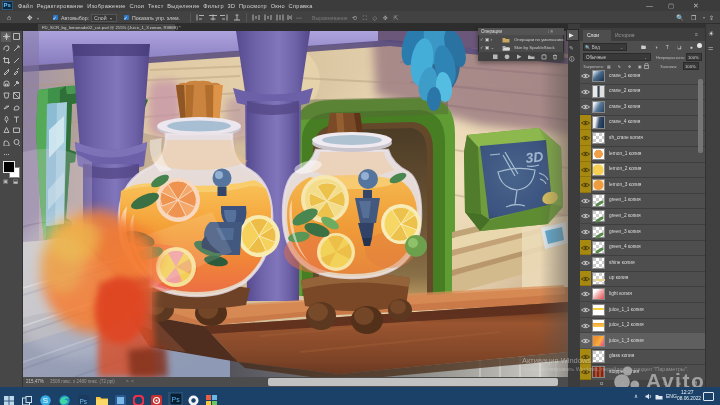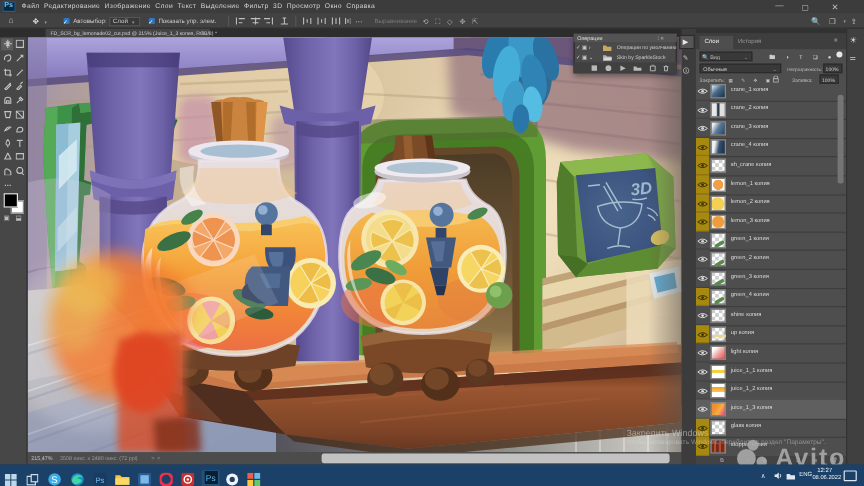--- a/index.html
+++ b/index.html
@@ -768,21 +768,21 @@
 
 <div class="abs" style="left:698px;top:79px;width:5px;height:74px;background:#757575;border-radius:2px;"></div>
 
 <div class="abs" style="left:580px;top:380px;width:125px;height:7px;background:#434343;"></div>
 <div class="tx" style="left:600px;top:380.5px;font-size:4.5px;color:#bbb;letter-spacing:5px;">⧉ ƒx ◙ ◑ ❏ ⊞ 🗑</div>
 
 <div class="abs" style="left:705px;top:24px;width:15px;height:363px;background:#404040;border-left:1px solid #333;box-sizing:border-box;"></div>
 <div class="tx" style="left:708px;top:30px;font-size:7px;color:#ddd;">☀</div>
 <div class="tx" style="left:708px;top:44px;font-size:6px;color:#ccc;">⚌</div>
 
-<div class="tx" style="left:522px;top:356px;font-size:7.5px;color:rgba(220,220,220,0.55);">Закрепить Windows</div>
+<div class="tx" style="left:522px;top:356px;font-size:7.5px;color:rgba(220,220,220,0.55);">Активация Windows</div>
 <div class="tx" style="left:522px;top:366px;font-size:5.5px;color:rgba(220,220,220,0.45);">Чтобы активировать Windows, перейдите в раздел "Параметры".</div>
 
 <svg class="abs" style="left:608px;top:358px;" width="110" height="36" viewBox="0 0 110 36">
   <g fill="#a8a8a8" opacity="0.92">
     <circle cx="19.5" cy="13" r="4.6"></circle>
     <circle cx="14" cy="24" r="7.8"></circle>
     <circle cx="26.8" cy="26.8" r="4.4"></circle>
     <text x="38" y="30" font-family="Liberation Sans,sans-serif" font-size="21" font-weight="bold" letter-spacing="1.5">Avito</text>
   </g>
 </svg>

